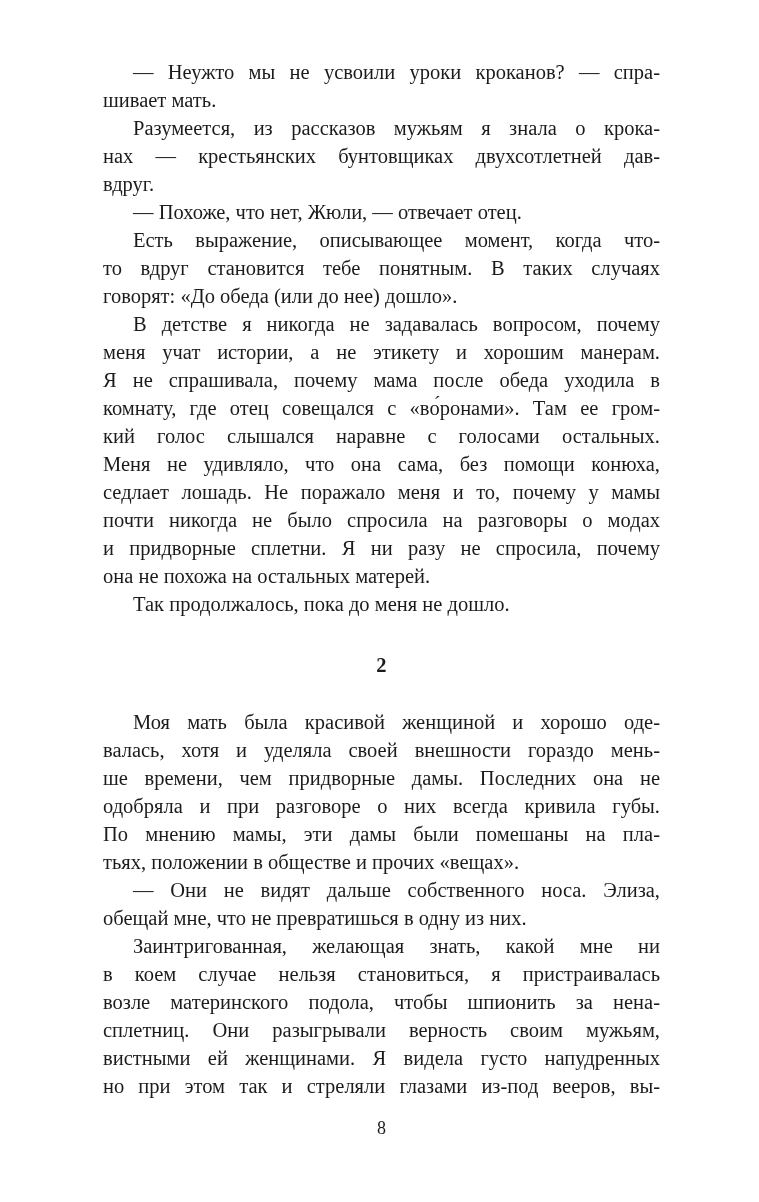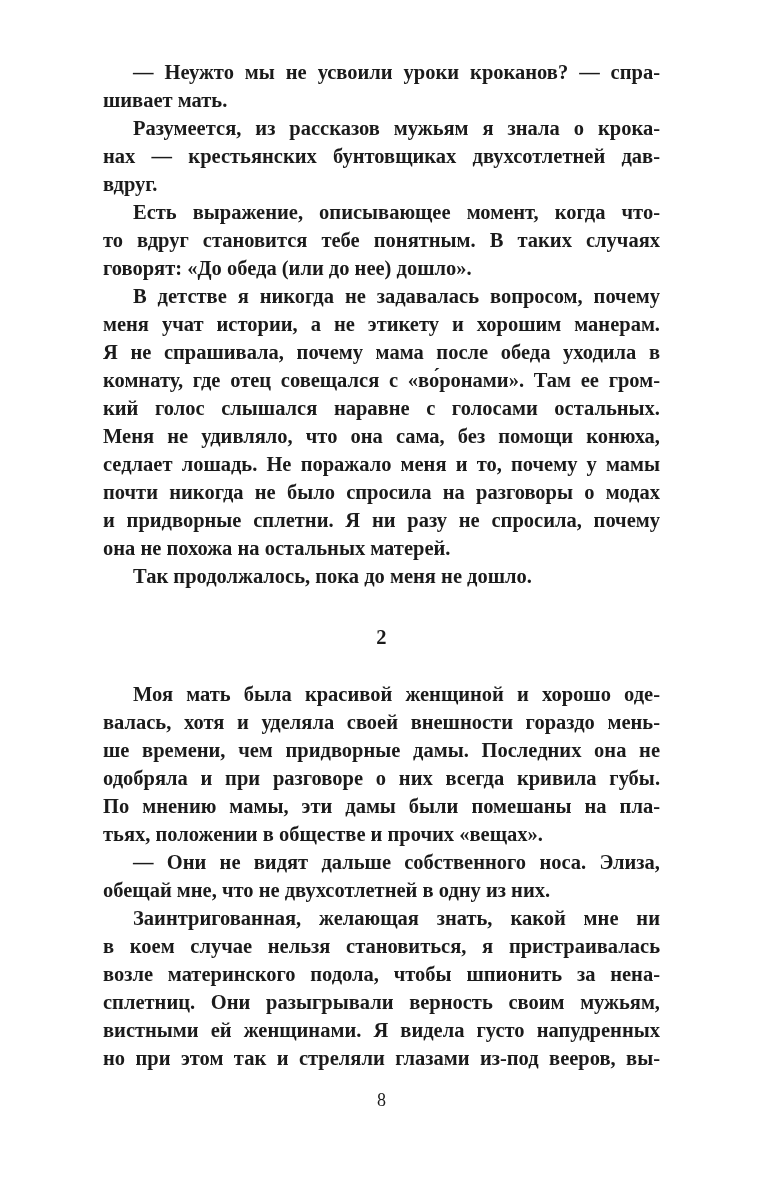--- a/index.html
+++ b/index.html
@@ -11,21 +11,21 @@
     overflow: hidden;
     font-family: "Liberation Serif", serif;
     color: #1b1b1b;
   }
   .page {
     position: absolute;
     left: 103px;
     top: 58px;
     width: 557px;
   }
-  .text-block .paragraph { display: block; font-weight: bold; }
+  .text-block .paragraph { display: block; }
   .line {
     font-size: 20.5px;
     line-height: 28px;
     text-align: justify;
     text-align-last: justify;
     white-space: normal;
   }
   .line.last { text-align-last: left; }
   .line.indent { text-indent: 30px; }
   .section-heading {
@@ -52,20 +52,23 @@
       <div class="paragraph">
         <div class="line indent">— Неужто мы не усвоили уроки кроканов? — спра-</div>
         <div class="line last">шивает мать.</div>
       </div>
       <div class="paragraph">
         <div class="line indent">Разумеется, из рассказов мужьям я знала о крока-</div>
         <div class="line">нах — крестьянских бунтовщиках двухсотлетней дав-</div>
         <div class="line last">вдруг.</div>
       </div>
       <div class="paragraph">
+        <div class="line indent last">— Похоже, что нет, Жюли, — отвечает отец.</div>
+      </div>
+      <div class="paragraph">
         <div class="line indent">Есть выражение, описывающее момент, когда что-</div>
         <div class="line">то вдруг становится тебе понятным. В таких случаях</div>
         <div class="line last">говорят: «До обеда (или до нее) дошло».</div>
       </div>
       <div class="paragraph">
         <div class="line indent">В детстве я никогда не задавалась вопросом, почему</div>
         <div class="line">меня учат истории, а не этикету и хорошим манерам.</div>
         <div class="line">Я не спрашивала, почему мама после обеда уходила в</div>
         <div class="line">комнату, где отец совещался с «во́ронами». Там ее гром-</div>
         <div class="line">кий голос слышался наравне с голосами остальных.</div>
@@ -84,21 +87,21 @@
       <div class="paragraph">
         <div class="line indent">Моя мать была красивой женщиной и хорошо оде-</div>
         <div class="line">валась, хотя и уделяла своей внешности гораздо мень-</div>
         <div class="line">ше времени, чем придворные дамы. Последних она не</div>
         <div class="line">одобряла и при разговоре о них всегда кривила губы.</div>
         <div class="line">По мнению мамы, эти дамы были помешаны на пла-</div>
         <div class="line last">тьях, положении в обществе и прочих «вещах».</div>
       </div>
       <div class="paragraph">
         <div class="line indent">— Они не видят дальше собственного носа. Элиза,</div>
-        <div class="line last">обещай мне, что не двухсотлетней в одну из них.</div>
+        <div class="line last">обещай мне, что не превратишься в одну из них.</div>
       </div>
       <div class="paragraph">
         <div class="line indent">Заинтригованная, желающая знать, какой мне ни</div>
         <div class="line">в коем случае нельзя становиться, я пристраивалась</div>
         <div class="line">возле материнского подола, чтобы шпионить за нена-</div>
         <div class="line">сплетниц. Они разыгрывали верность своим мужьям,</div>
         <div class="line">вистными ей женщинами. Я видела густо напудренных</div>
         <div class="line">но при этом так и стреляли глазами из-под вееров, вы-</div>
       </div>
     </div>

